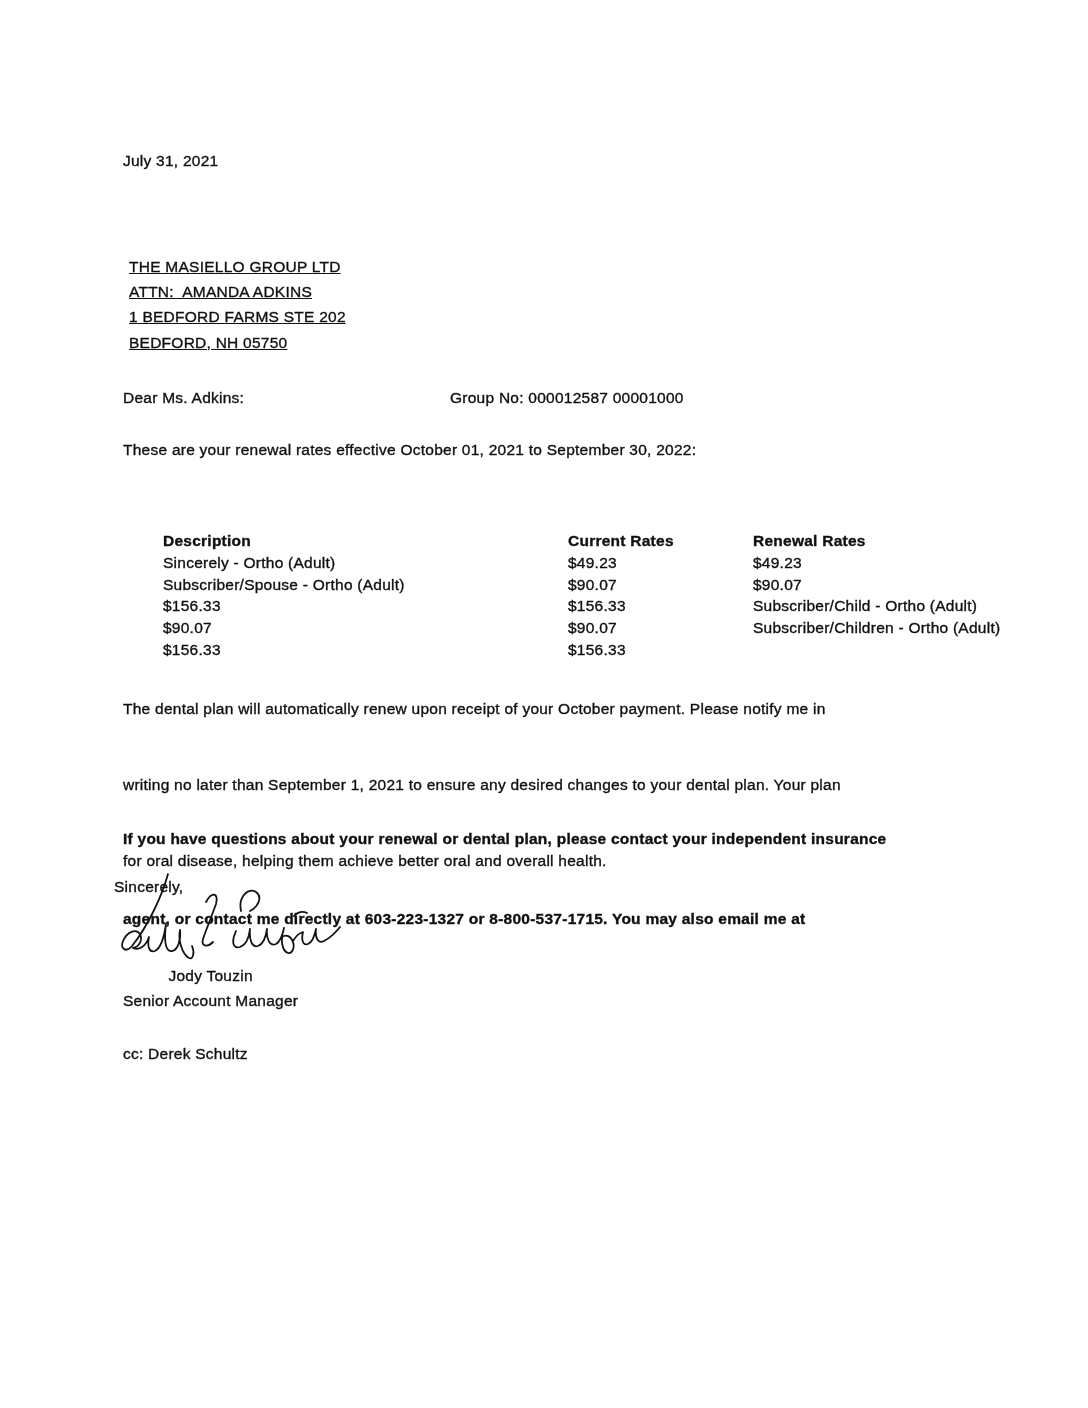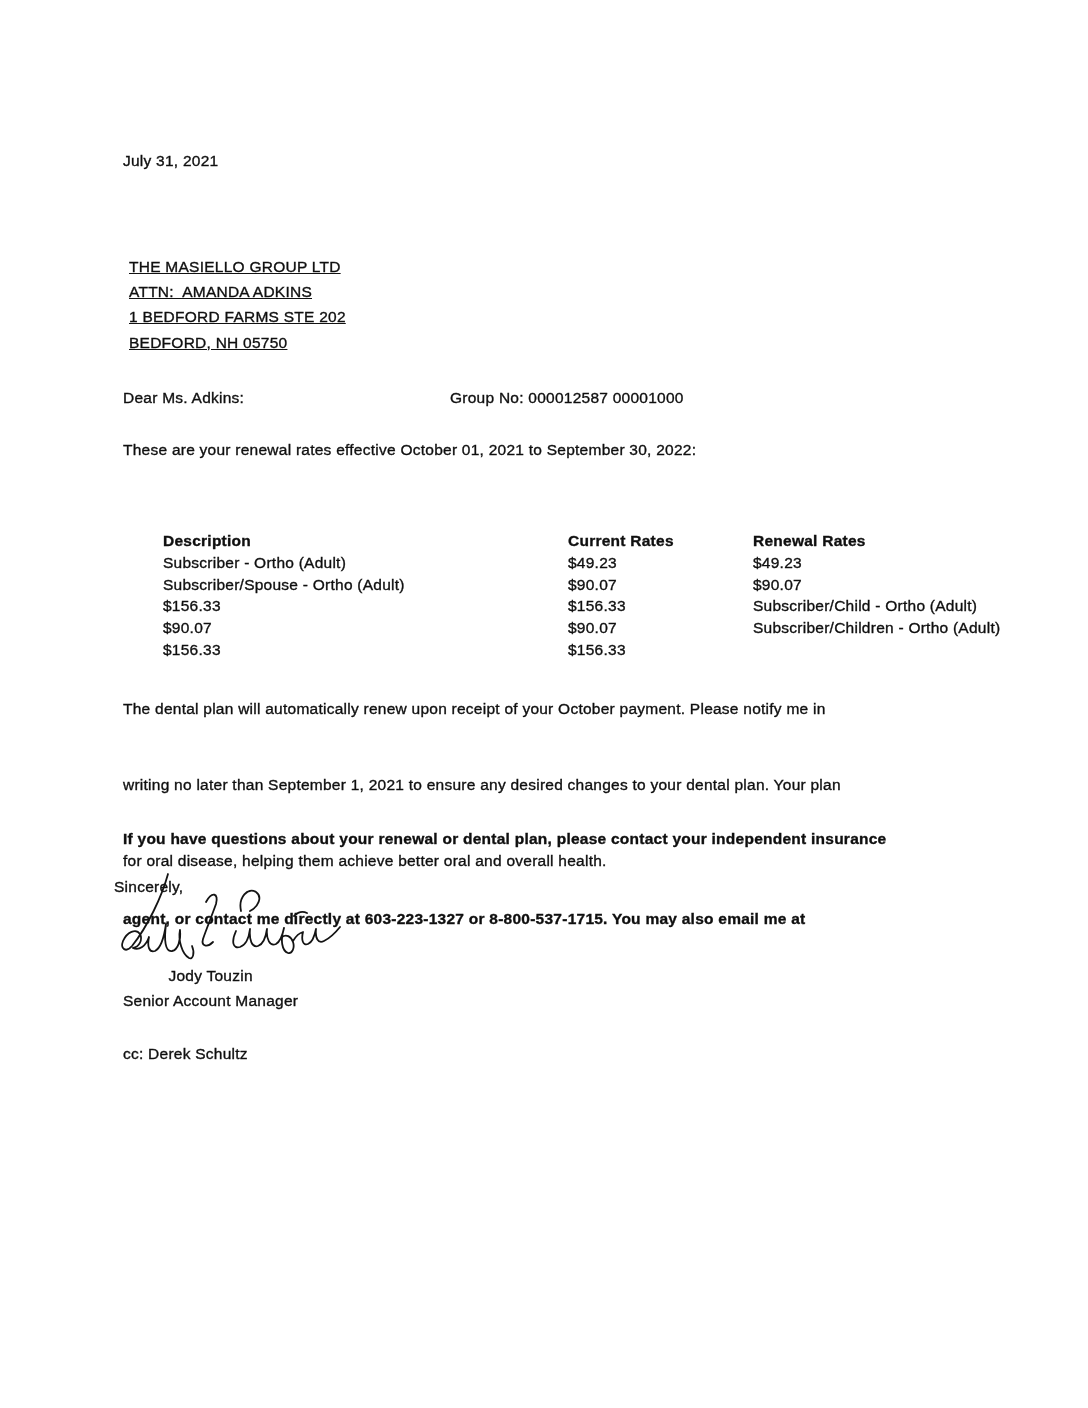--- a/index.html
+++ b/index.html
@@ -74,21 +74,21 @@
   <div class="abs line salutation">Dear Ms. Adkins:</div>
   <div class="abs line group-no">Group No: 000012587 00001000</div>
 
   <div class="abs line intro-line">These are your renewal rates effective October 01, 2021 to September 30, 2022:</div>
 
   <div class="abs rates-table">
     <div class="hdr">Description</div>
     <div class="hdr">Current Rates</div>
     <div class="hdr">Renewal Rates</div>
 
-    <div>Subscriber - Ortho (Adult)</div>
+    <div>Sincerely - Ortho (Adult)</div>
     <div>$49.23</div>
     <div>$49.23</div>
 
     <div>Subscriber/Spouse - Ortho (Adult)</div>
     <div>$90.07</div>
     <div>$90.07</div>
 
     <div>$156.33</div>
     <div>$156.33</div>
 

